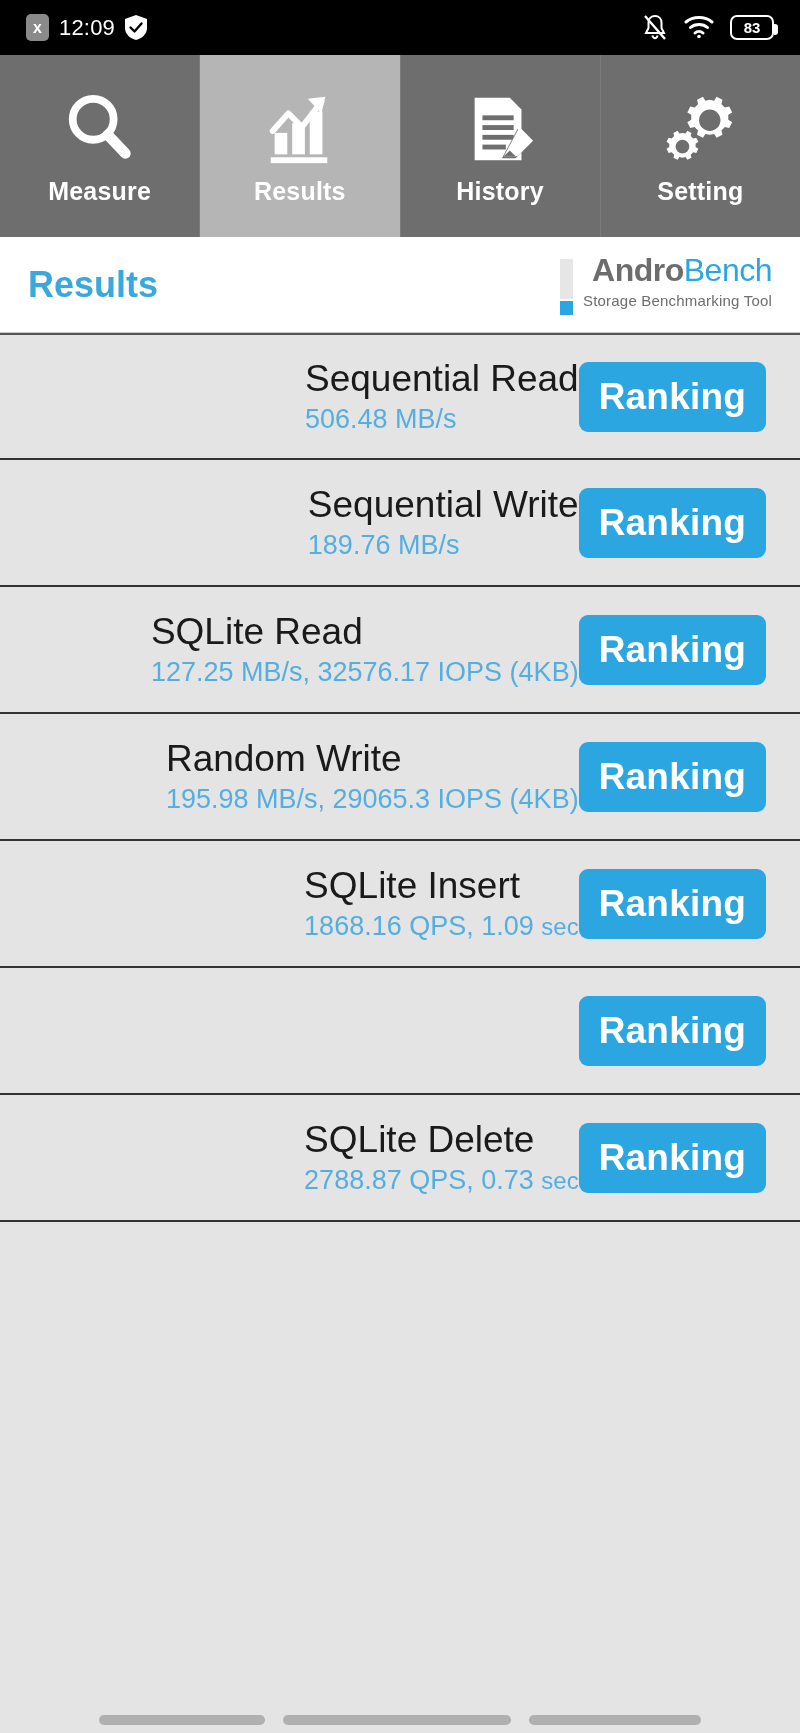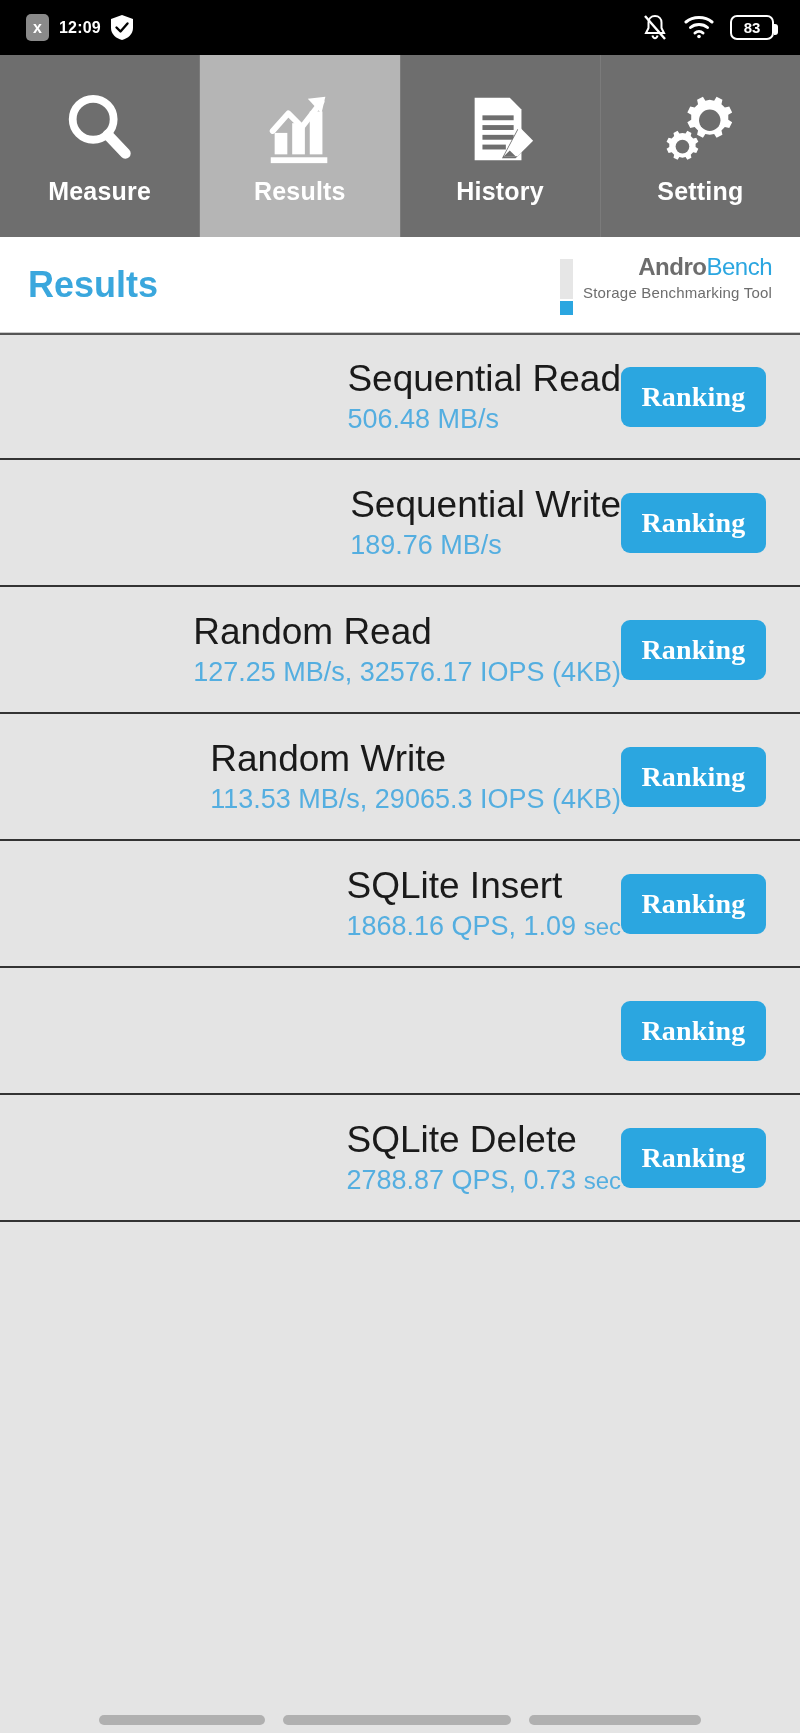--- a/index.html
+++ b/index.html
@@ -18,21 +18,21 @@
     padding:0 26px;
   }
   .sb-left { display:flex; align-items:center; gap:10px; }
   .sb-right { display:flex; align-items:center; gap:16px; }
   .x-badge {
     width:23px; height:27px; border-radius:5px; background:#8a8a8a;
     color:#fff; font-size:16px; font-weight:bold;
     display:flex; align-items:center; justify-content:center;
     line-height:1;
   }
-  .sb-time { font-size:16px; font-weight:700; letter-spacing:.2px; }
+  .sb-time { font-size:22px; font-weight:400; letter-spacing:.2px; }
   .shield { width:22px; height:25px; }
   .bell   { width:26px; height:28px; }
   .wifi   { width:30px; height:26px; }
   .batt   {
     width:44px; height:25px; border:2.5px solid #fff; border-radius:7px;
     position:relative; display:flex; align-items:center; justify-content:center;
   }
   .batt:after{
     content:""; position:absolute; right:-6px; top:7px;
     width:4px; height:11px; background:#fff; border-radius:0 3px 3px 0;
@@ -57,41 +57,41 @@
     height:96px; background:#fff; display:flex; align-items:center;
     justify-content:space-between; padding:0 28px;
     border-bottom:1px solid #c9c9c9;
   }
   .page-title { color:#3aa7dd; font-size:36px; font-weight:bold; }
   .logo { display:flex; align-items:flex-start; gap:10px; }
   .logo-bar { width:13px; height:56px; position:relative; margin-top:4px; }
   .logo-bar .top { position:absolute; top:0; left:0; width:13px; height:40px; background:#e6e6e6; }
   .logo-bar .bot { position:absolute; top:42px; left:0; width:13px; height:14px; background:#2ba6e0; }
   .logo-text { display:flex; flex-direction:column; align-items:flex-end; }
-  .logo-word { font-size:24px; line-height:0.98; letter-spacing:-0.5px; white-space:nowrap; }
+  .logo-word { font-size:32px; line-height:0.98; letter-spacing:-0.5px; white-space:nowrap; }
   .logo-andro { color:#6d6d6d; font-weight:bold; }
   .logo-bench { color:#2ba6e0; font-weight:normal; }
   .logo-tag { font-size:15px; color:#6d6d6d; margin-top:6px; letter-spacing:.2px; white-space:nowrap; }
 
   
   .list { background:#e4e4e4; }
   .row {
     height:127px; background:#e4e4e4;
     border-bottom:2px solid #333;
     display:flex; align-items:center; justify-content:flex-end;
     padding:0 34px 0 34px;
   }
   .row:first-child { border-top:2px solid #555; }
   .row-texts { display:flex; flex-direction:column; gap:6px; }
   .row-name { font-size:37px; color:#1a1a1a; line-height:1.05; }
   .row-value { font-size:27px; color:#54aee0; line-height:1.05; }
   .row-value .unit-small { font-size:24px; }
   .rank-btn {
     background:#2ba6e0; color:#fff; border:none; border-radius:9px;
-    font-size:28px; font-weight:bold; font-family:Liberation Serif, serif;
+    font-size:37px; font-weight:bold; font-family:Liberation Sans, sans-serif;
     padding:14px 20px; min-width:145px; text-align:center;
     letter-spacing:.2px; cursor:pointer;
   }
   .navhints {
     position:absolute; bottom:0; left:0; width:800px; height:26px;
     display:flex; align-items:flex-end; justify-content:center; gap:18px;
     background:#e4e4e4; padding-bottom:8px;
   }
   .navhint { height:10px; background:#b0b0b0; border-radius:5px; }
   .navhint.h1 { width:166px; }
@@ -222,30 +222,30 @@
     <div class="row">
       <div class="row-texts">
         <div class="row-name">Sequential Write</div>
         <div class="row-value">189.76 MB/s</div>
       </div>
       <button class="rank-btn">Ranking</button>
     </div>
 
     <div class="row">
       <div class="row-texts">
-        <div class="row-name">Random Read</div>
+        <div class="row-name">SQLite Read</div>
         <div class="row-value">127.25 MB/s, 32576.17 IOPS (4KB)</div>
       </div>
       <button class="rank-btn">Ranking</button>
     </div>
 
     <div class="row">
       <div class="row-texts">
         <div class="row-name">Random Write</div>
-        <div class="row-value">113.53 MB/s, 29065.3 IOPS (4KB)</div>
+        <div class="row-value">195.98 MB/s, 29065.3 IOPS (4KB)</div>
       </div>
       <button class="rank-btn">Ranking</button>
     </div>
 
     <div class="row">
       <div class="row-texts">
         <div class="row-name">SQLite Insert</div>
         <div class="row-value">1868.16 QPS, 1.09 <span class="unit-small">sec</span></div>
       </div>
       <button class="rank-btn">Ranking</button>

